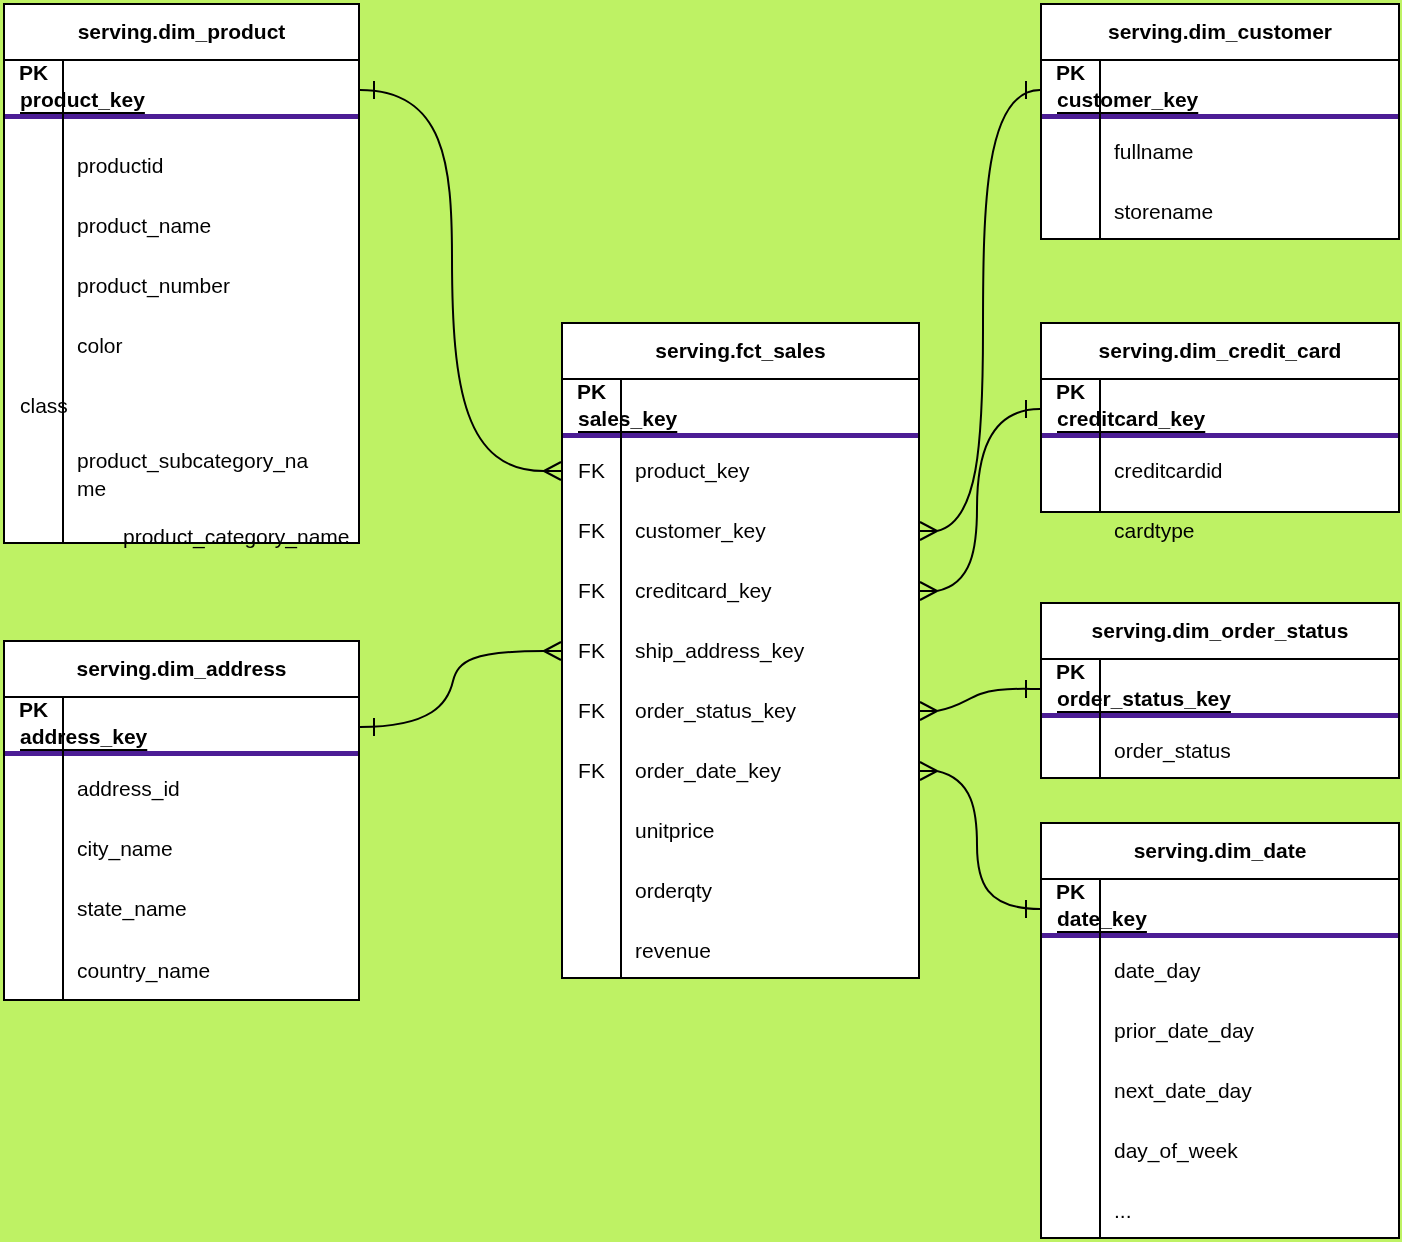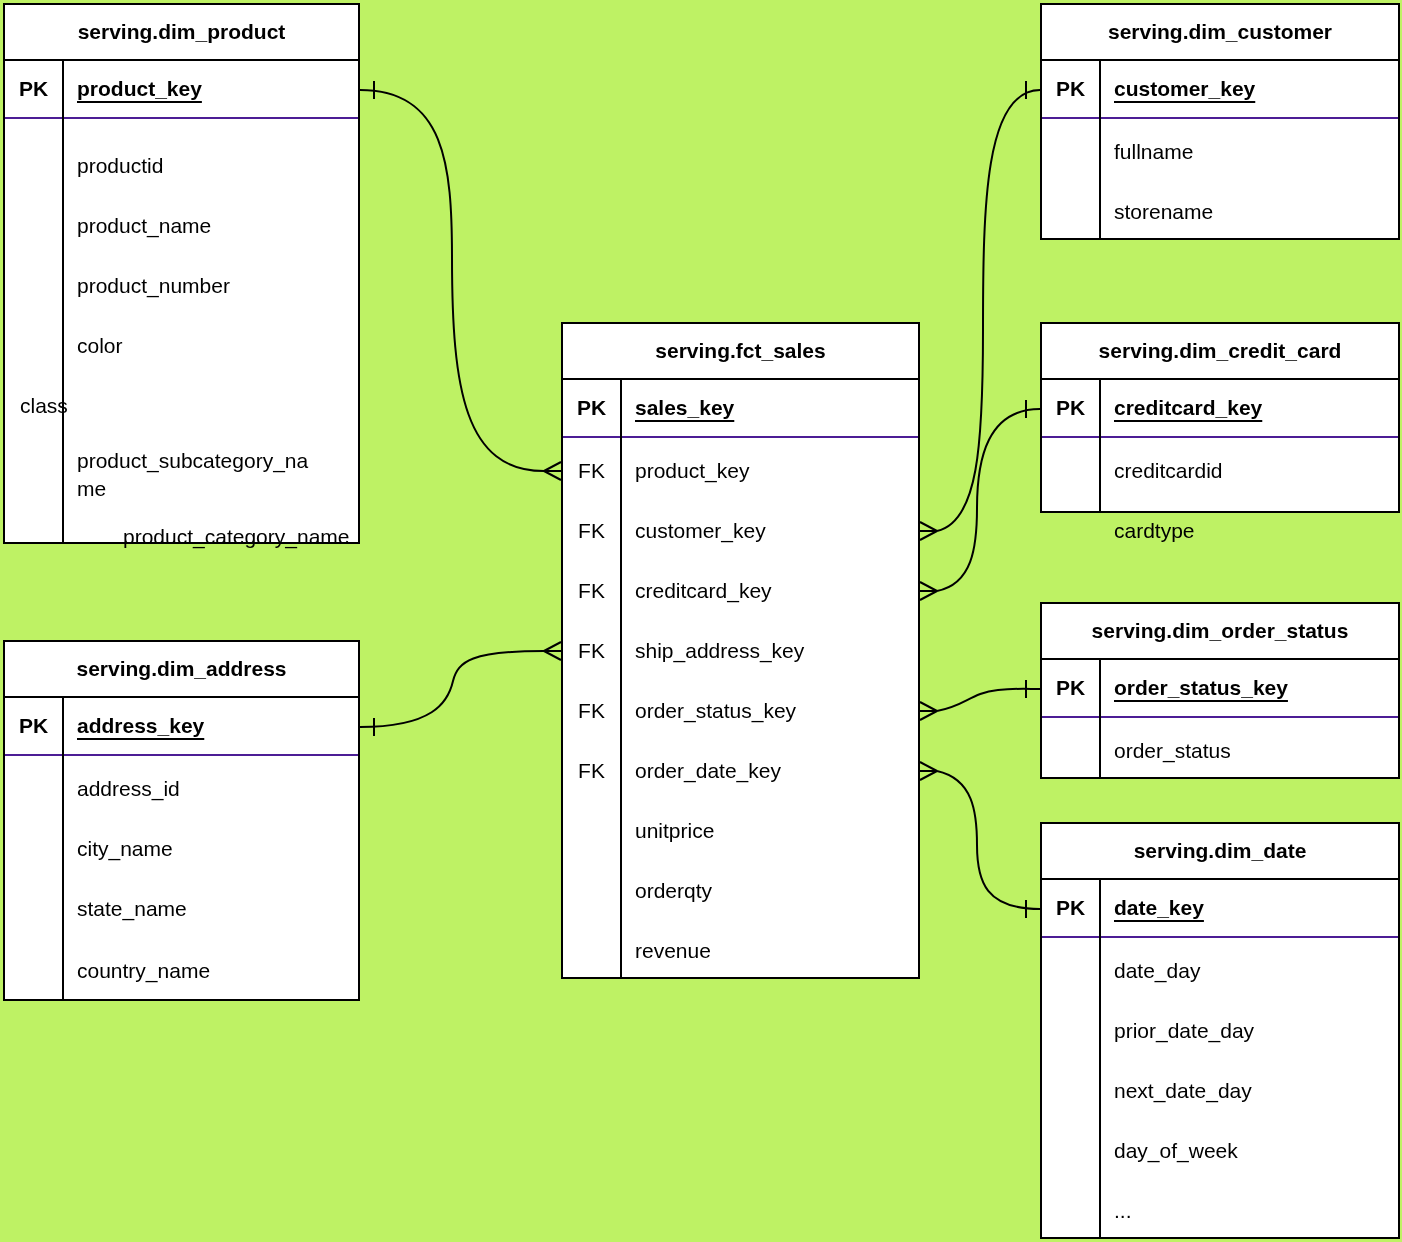--- a/index.html
+++ b/index.html
@@ -33,21 +33,22 @@
     font-weight: bold;
     font-size: 21px;
     border-bottom: 2px solid #000000;
     box-sizing: border-box;
   }
   .row {
     display: flex;
     box-sizing: border-box;
   }
   .pk-row {
-    border-bottom: 2px solid #4c1d95;
+    border-bottom: 5px solid #4c1d95;
+    flex-direction: column;
   }
   .key-cell {
     width: 57px;
     flex: none;
     display: flex;
     align-items: center;
     justify-content: center;
     font-size: 21px;
   }
   .pk-row .key-cell { font-weight: bold; }

